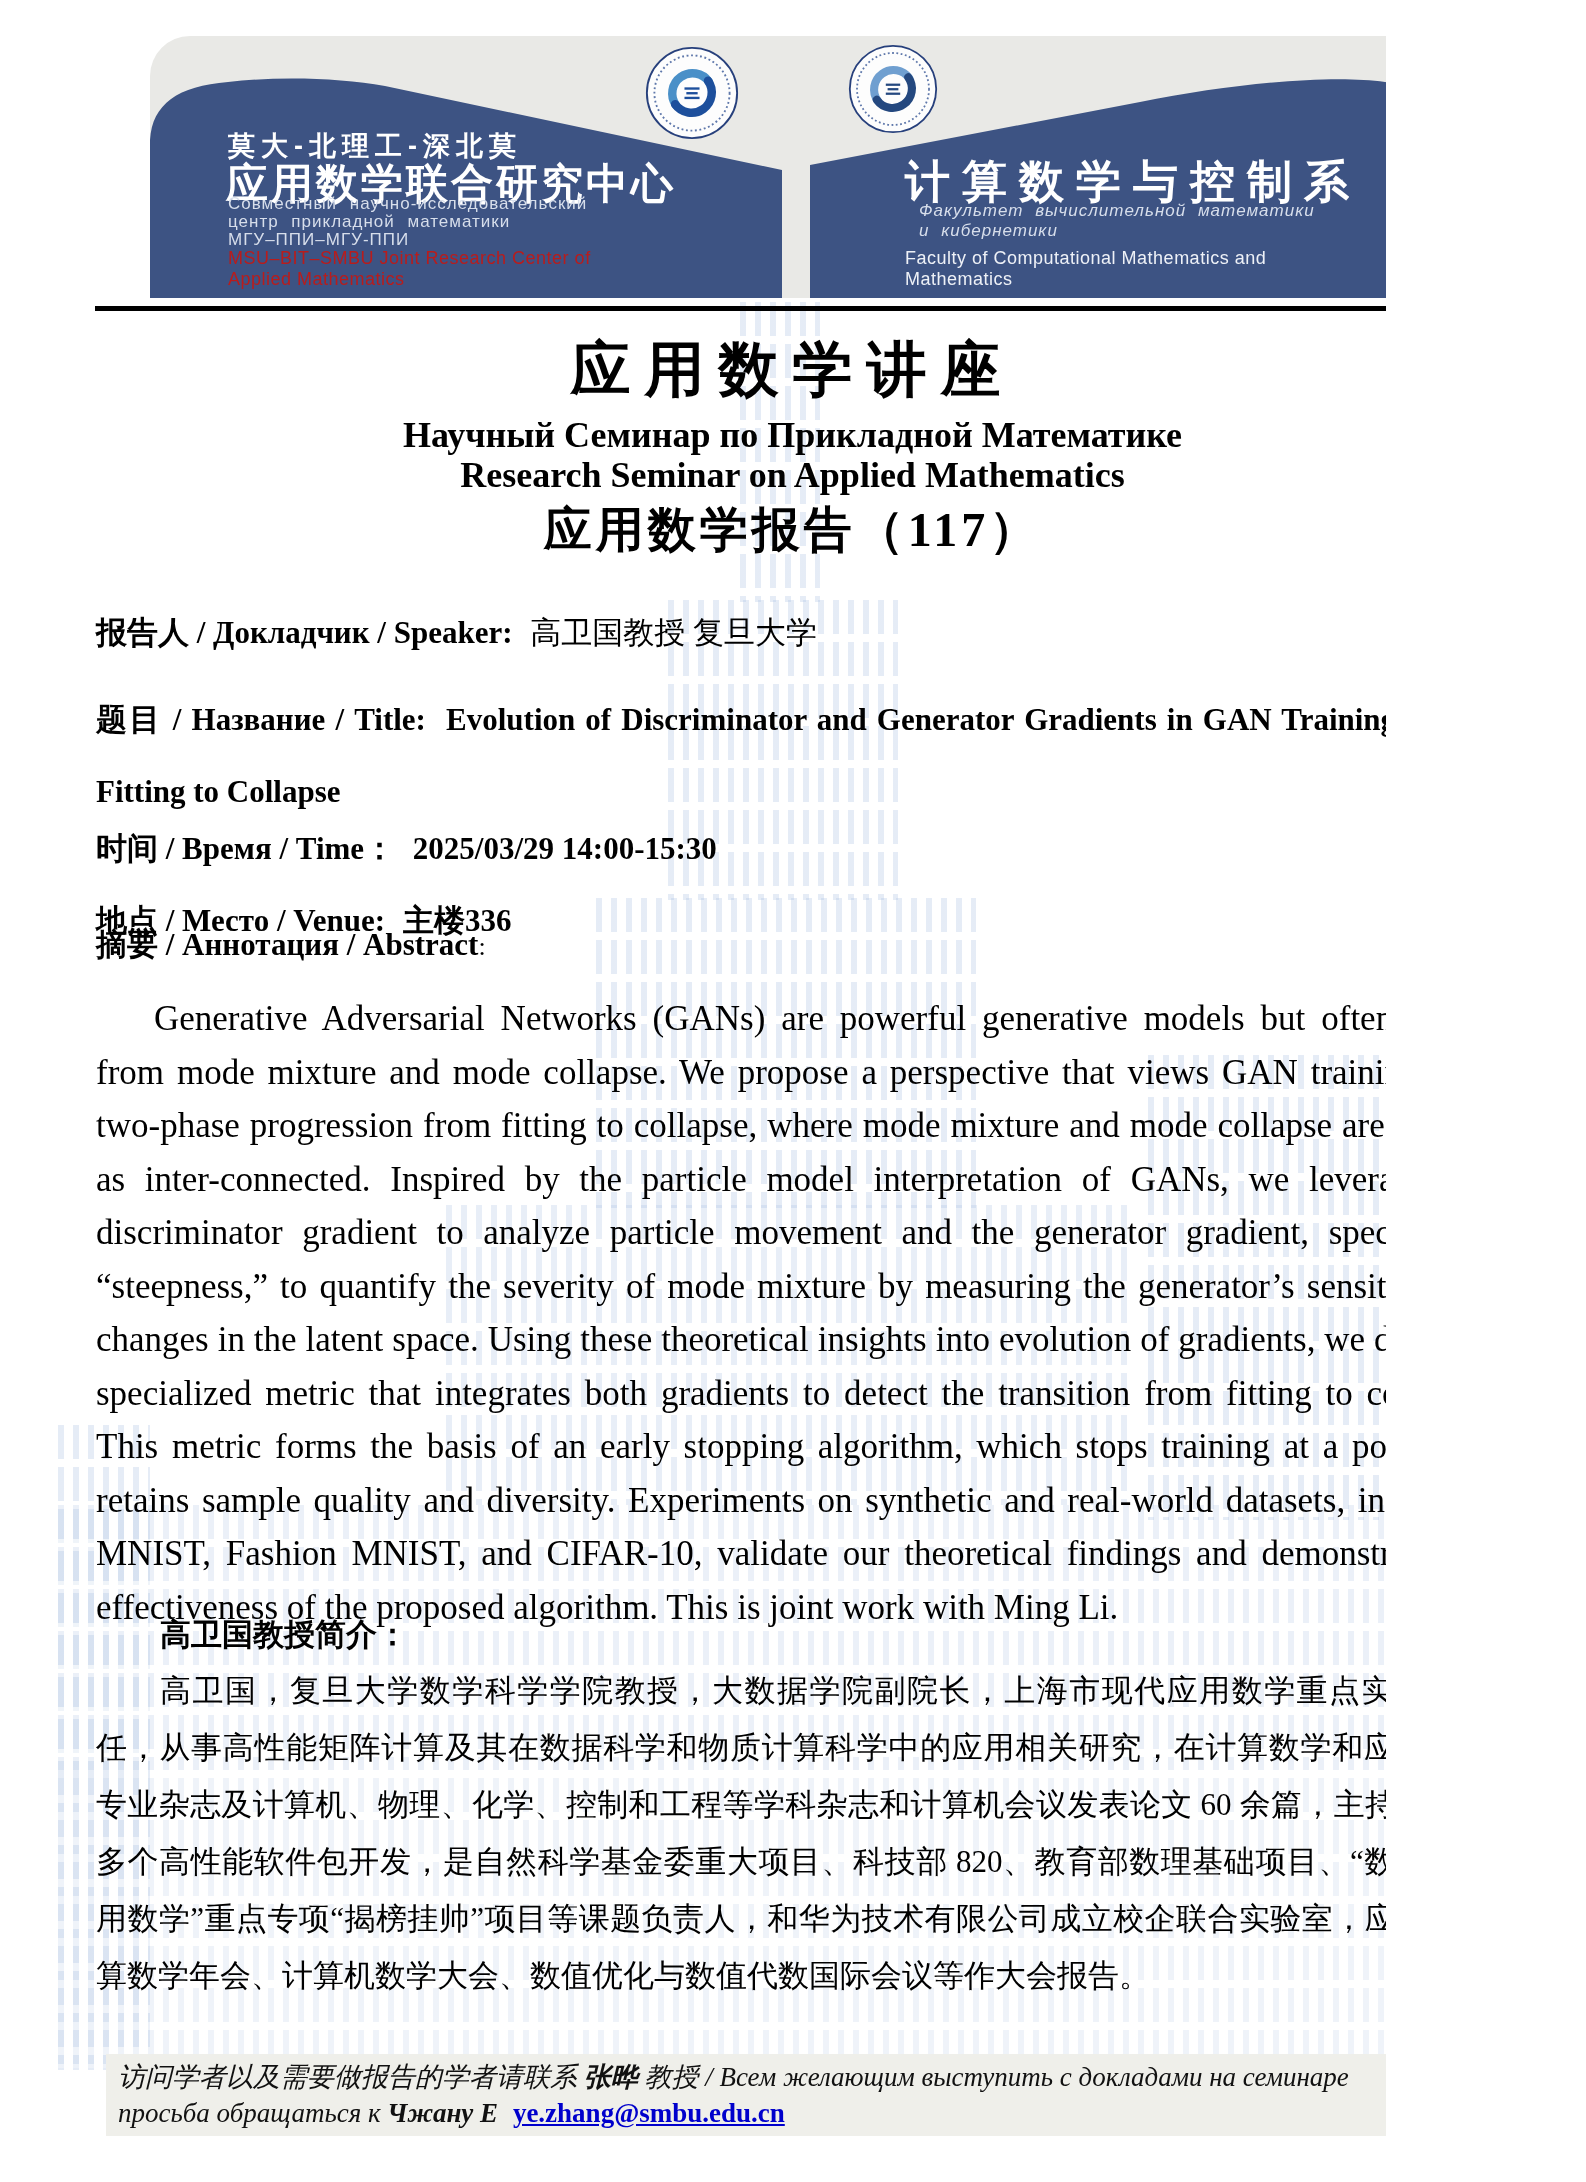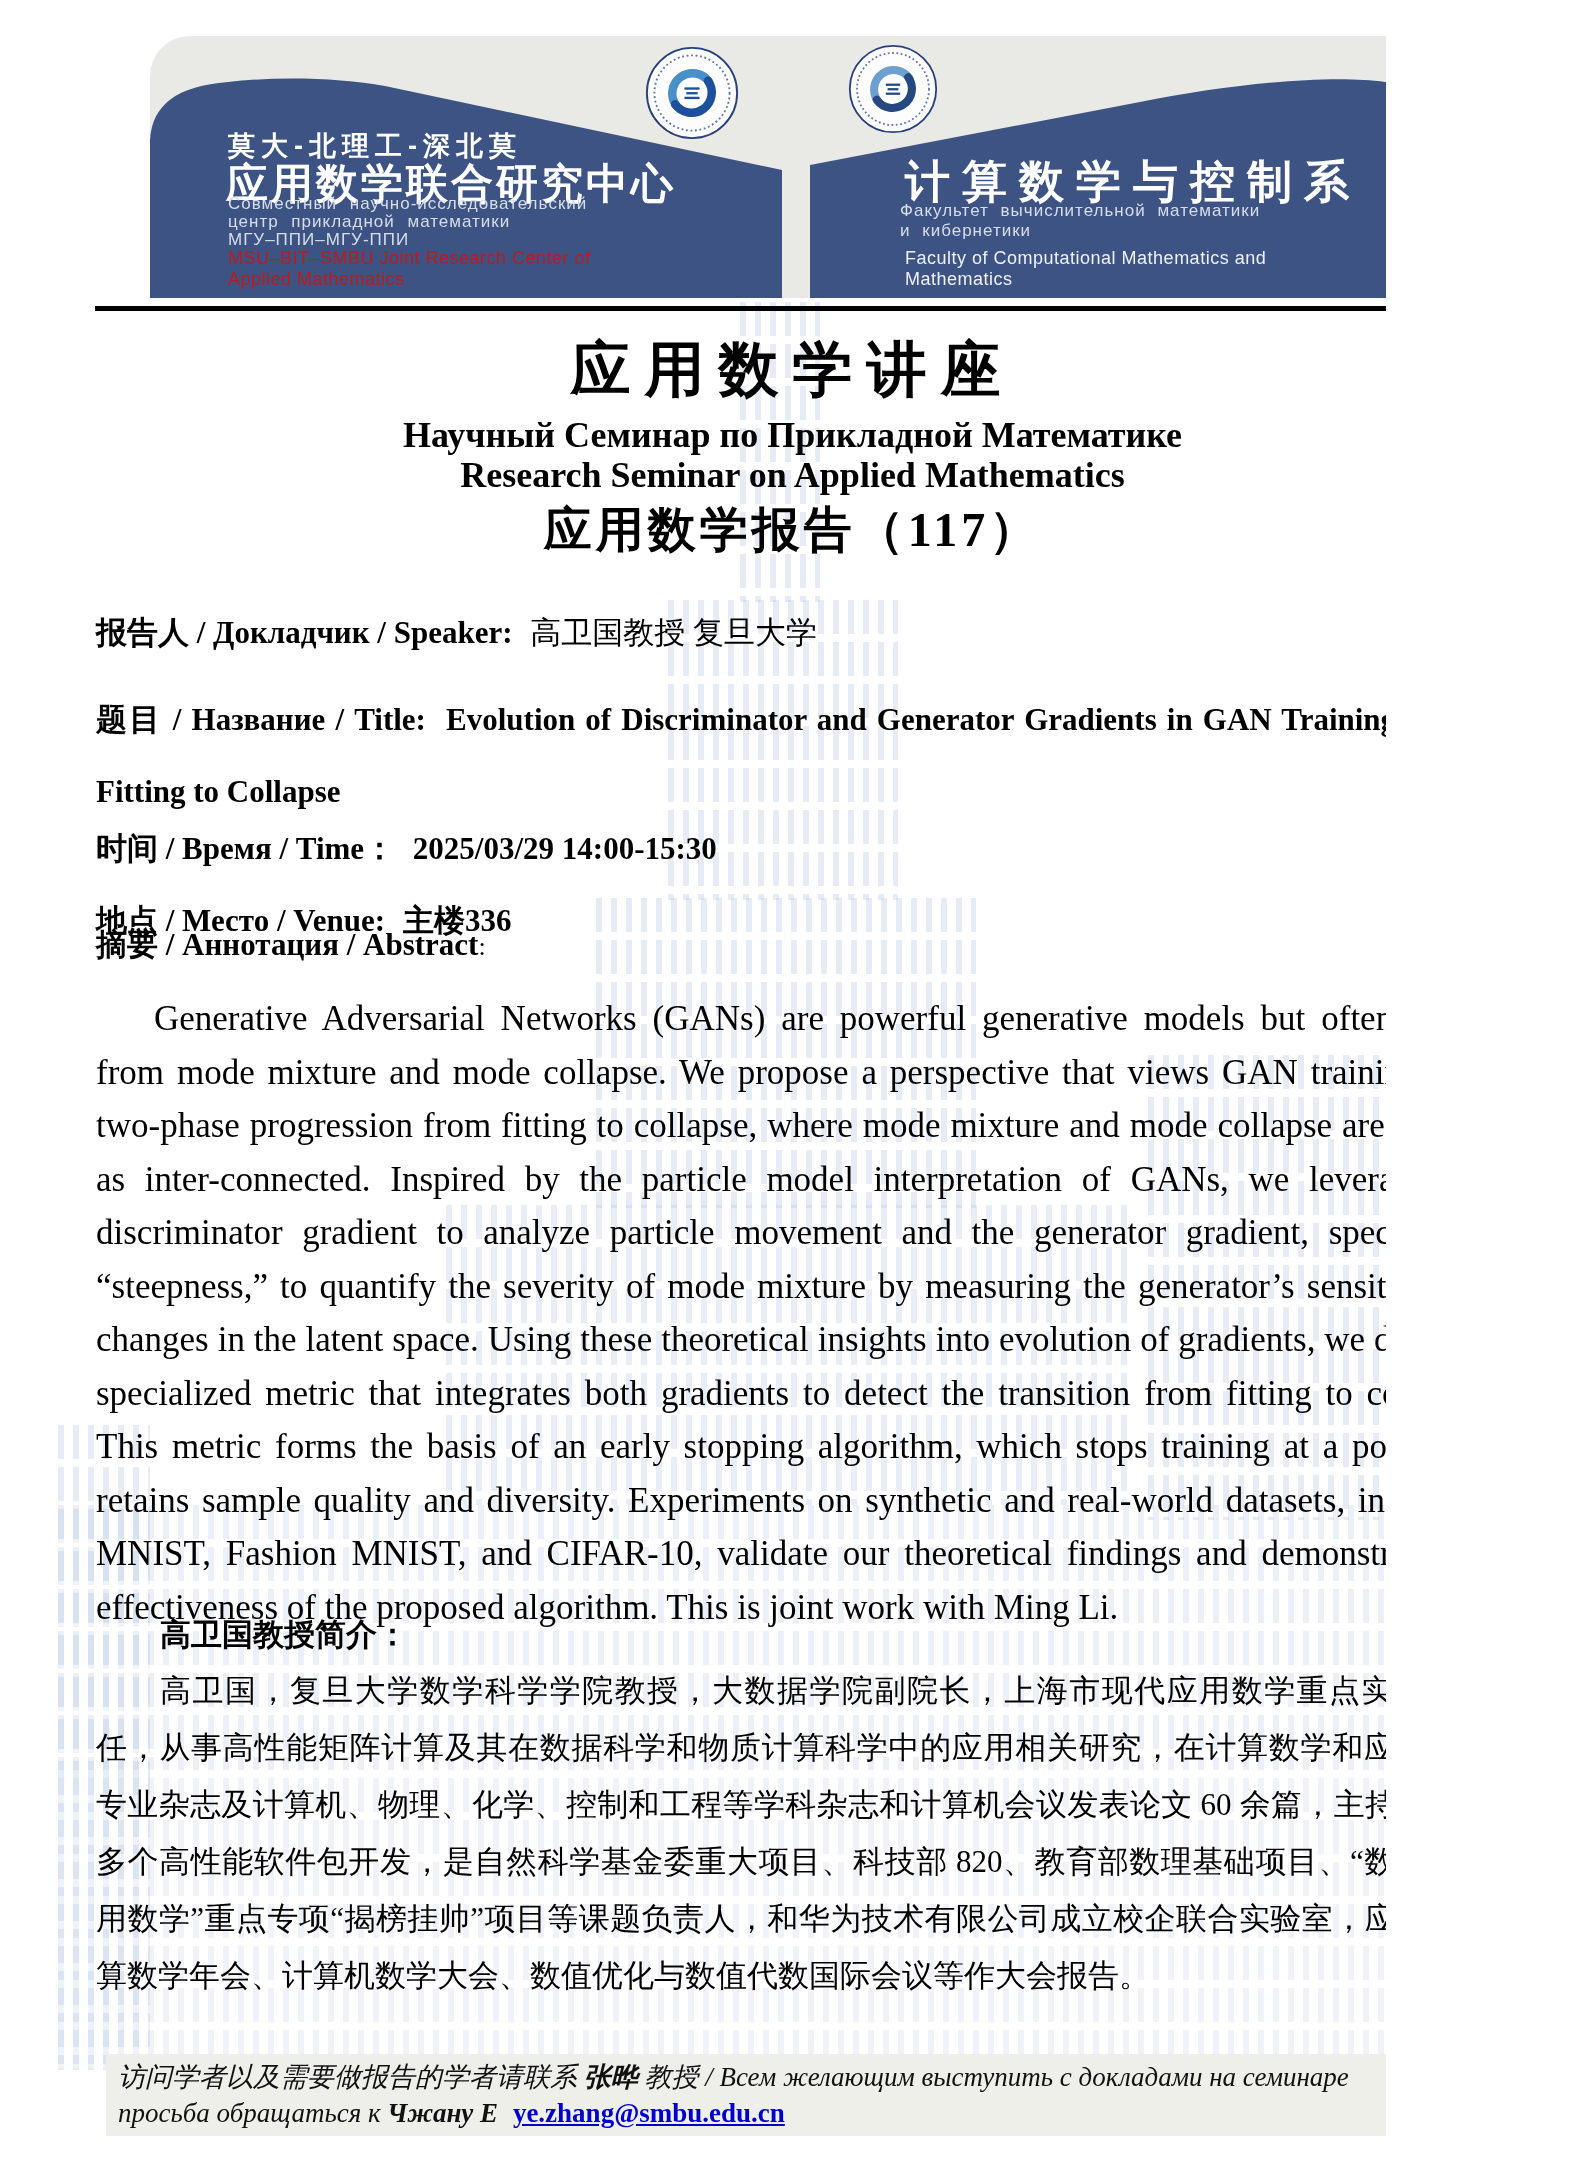--- a/index.html
+++ b/index.html
@@ -26,21 +26,21 @@
   .banner{position:absolute;top:38px;height:260px;font-family:"Liberation Sans","DejaVu Sans",sans-serif;}
   .banner svg.bshape{position:absolute;left:0;top:0;width:100%;height:100%;}
   .banner-left{left:150px;width:632px;}
   .banner-right{left:810px;width:650px;}
   .btxt{position:absolute;color:#fff;white-space:nowrap;}
   .lb-top{left:78px;top:90px;font-size:27px;font-weight:bold;letter-spacing:6px;}
   .lb-main{left:76px;top:118px;font-size:42px;font-weight:bold;letter-spacing:3px;}
   .lb-ru{left:78px;top:157px;font-size:17px;line-height:18px;color:#d7deeb;letter-spacing:1px;word-spacing:7px;}
   .lb-en{left:78px;top:210px;font-size:18px;line-height:21px;color:#b91c1c;letter-spacing:.5px;}
   .rb-main{left:95px;top:114px;font-size:45px;font-weight:bold;letter-spacing:12px;}
-  .rb-ru{left:90px;top:163px;font-size:17px;line-height:20px;color:#d7deeb;letter-spacing:1px;word-spacing:6px;}
+  .rb-ru{left:109px;top:163px;font-size:17px;line-height:20px;color:#d7deeb;letter-spacing:1px;word-spacing:6px;font-style:italic;}
   .rb-en{left:95px;top:210px;font-size:18px;line-height:21px;color:#eef1f7;letter-spacing:.5px;}
   .logo{position:absolute;}
   .logo-left{left:645px;top:46px;width:94px;height:94px;}
   .logo-right{left:848px;top:44px;width:90px;height:90px;}
   .divider{position:absolute;left:95px;top:306px;width:1395px;height:5px;background:#000;}
 
   
   .tt{position:absolute;left:95px;width:1395px;text-align:center;font-weight:bold;}
   .t-zh{top:330px;font-size:60px;letter-spacing:14px;}
   .t-ru{top:414px;font-size:36px;}

